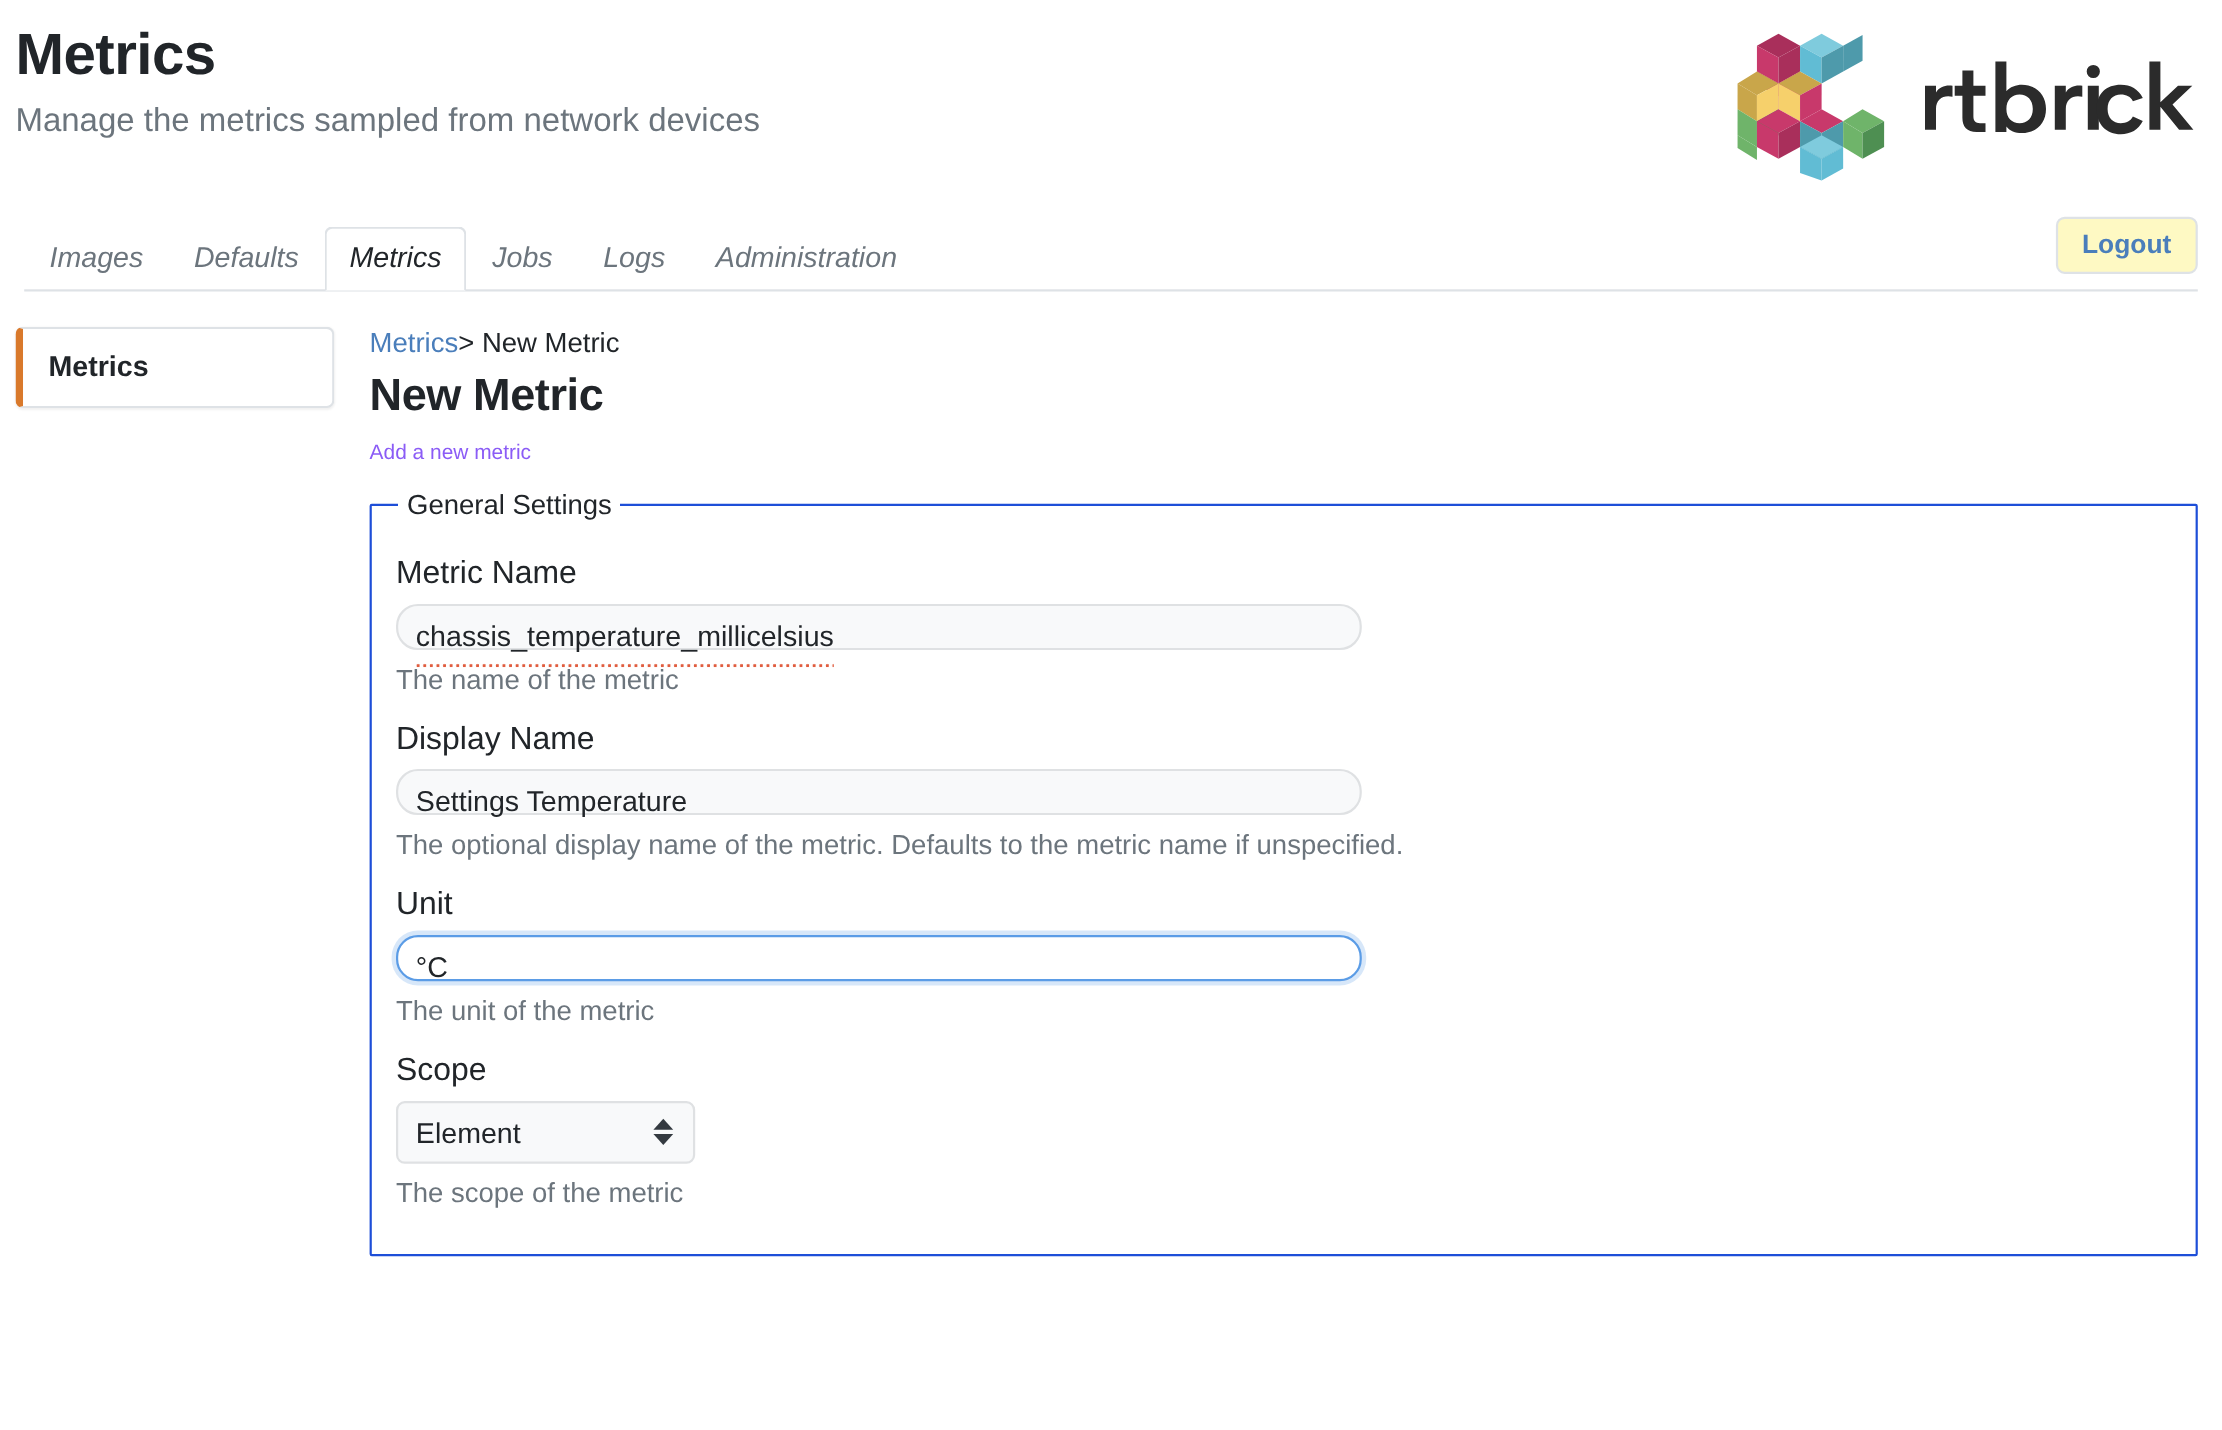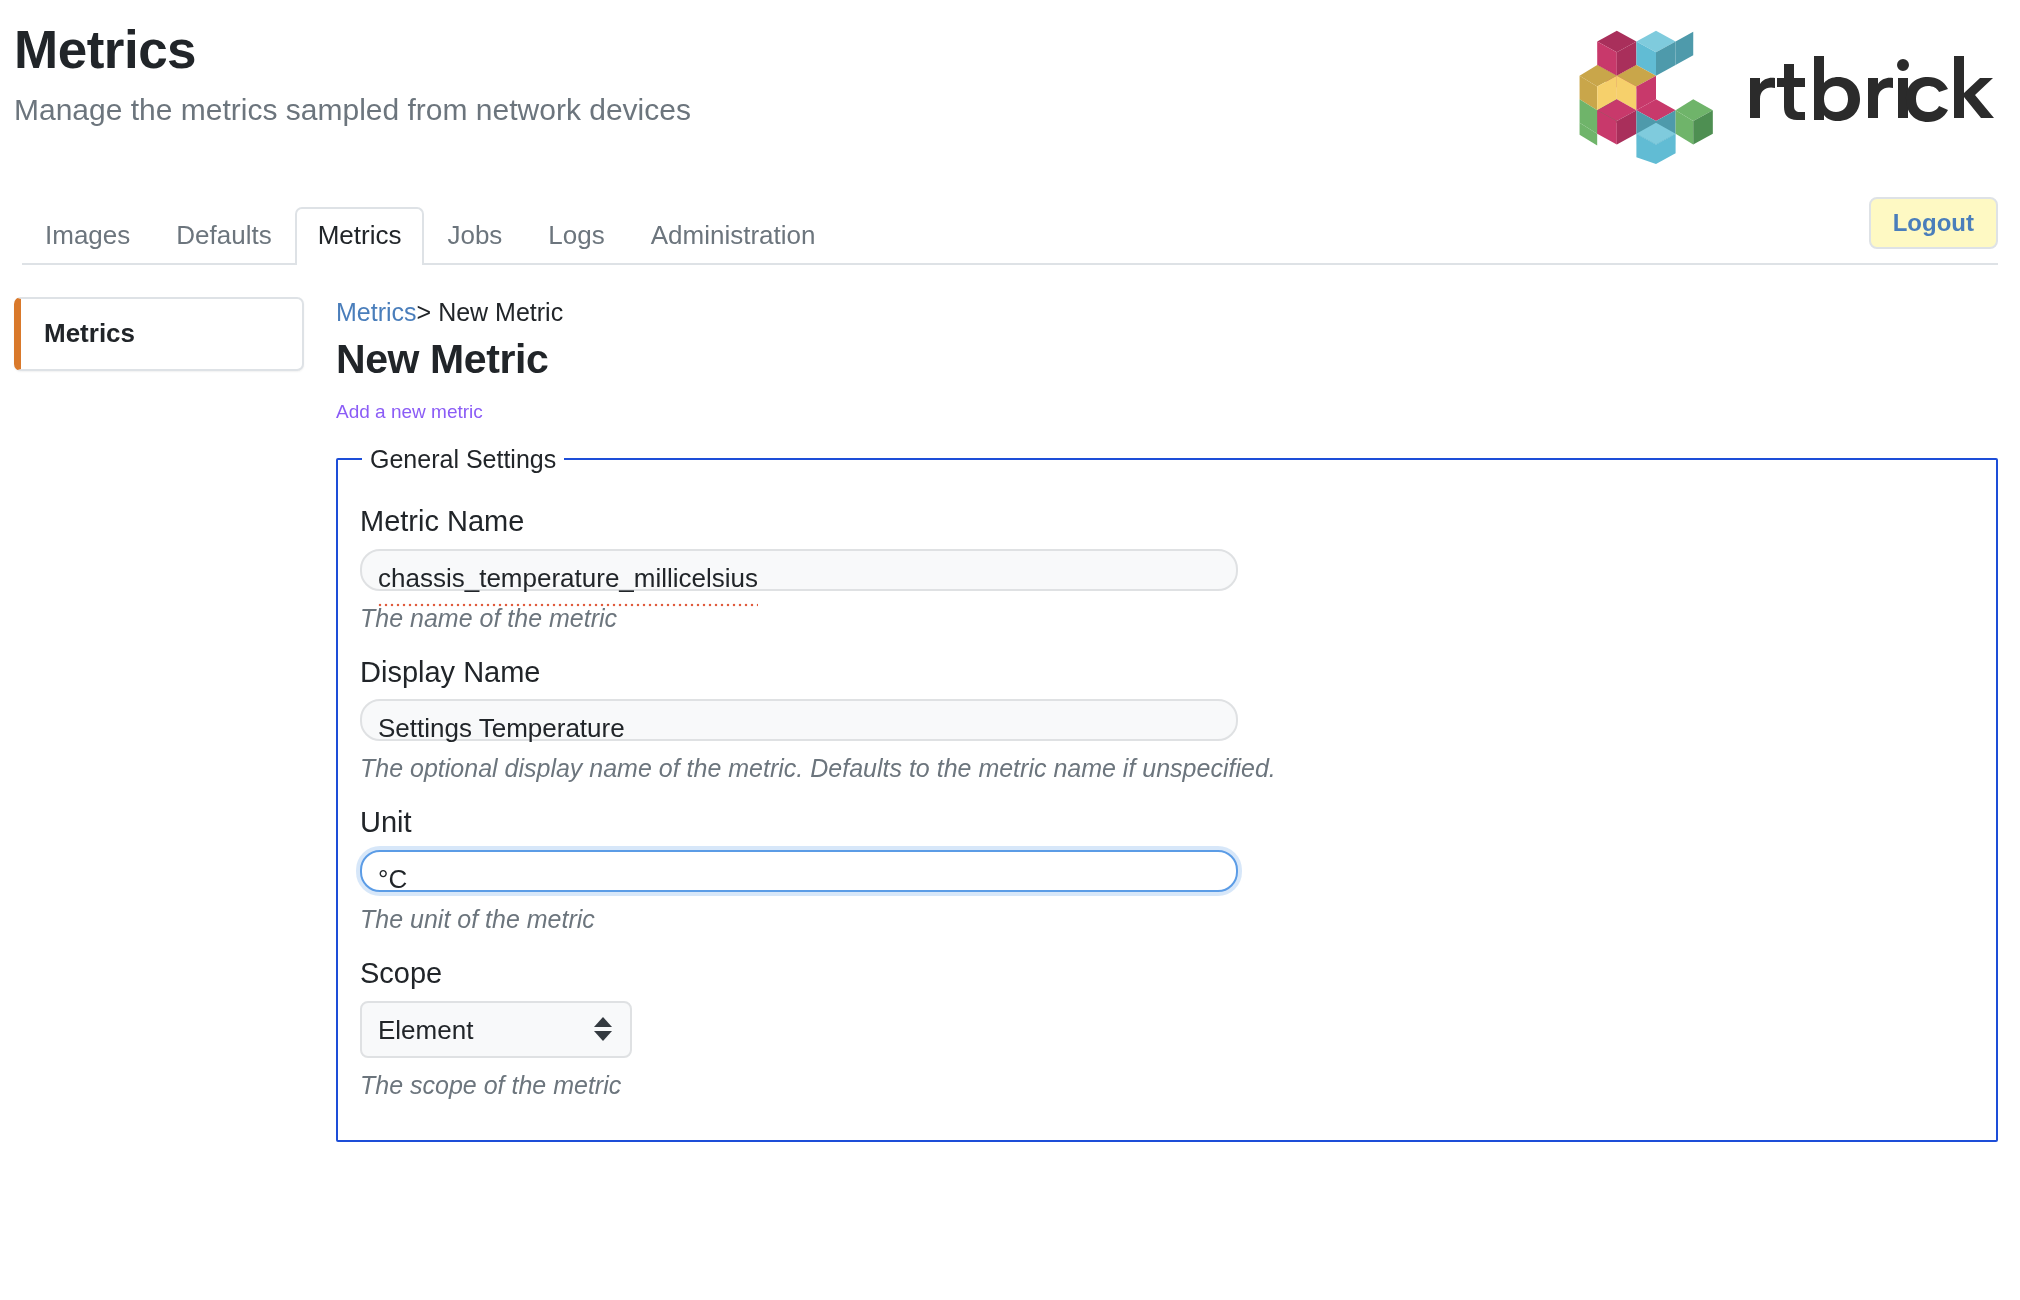--- a/index.html
+++ b/index.html
@@ -59,24 +59,25 @@
   
   .tabbar-wrap {
     position: relative;
     margin-top: 38px;
     padding: 0 22px 0 22px;
     height: 62px;
   }
   .tabbar {
     position: relative;
     display: flex;
-    align-items: flex-end;
+    align-items: center;
     height: 62px;
     border-bottom: 2px solid #dee2e6;
     box-sizing: border-box;
+    font-style: italic;
   }
   .tab {
     font-size: 26px;
     color: #6c757d;
     padding: 12px 21px 14px 21px;
     line-height: 1.15;
     border: 2px solid transparent;
     border-bottom: none;
     border-radius: 7px 7px 0 0;
     background: transparent;
@@ -214,21 +215,20 @@
     background-repeat: repeat-x;
     background-position: 0 100%;
     display: inline-block;
     padding-bottom: 4px;
   }
   .form-help {
     font-size: 25px;
     color: #6c757d;
     margin: 12px 0 0 0;
     line-height: 1.2;
-    font-style: italic;
   }
 
   .select-wrap {
     position: relative;
     display: inline-block;
   }
   .form-select {
     width: 272px;
     box-sizing: border-box;
     height: 57px;

